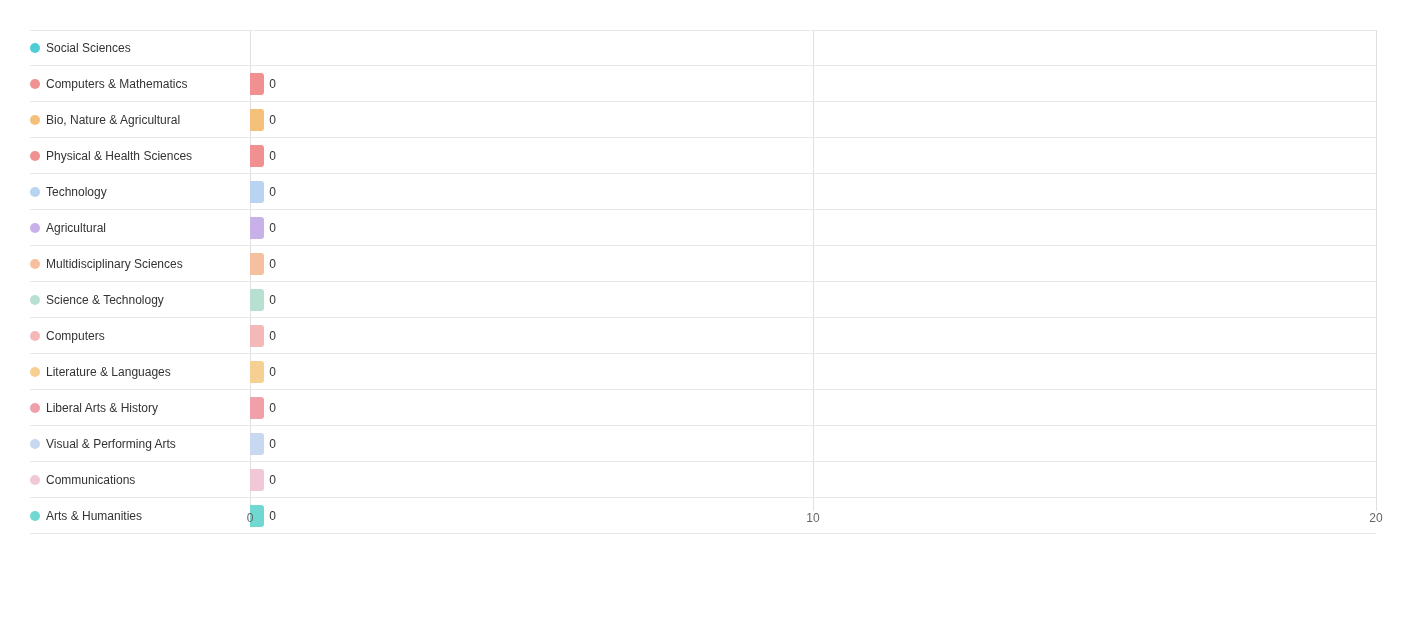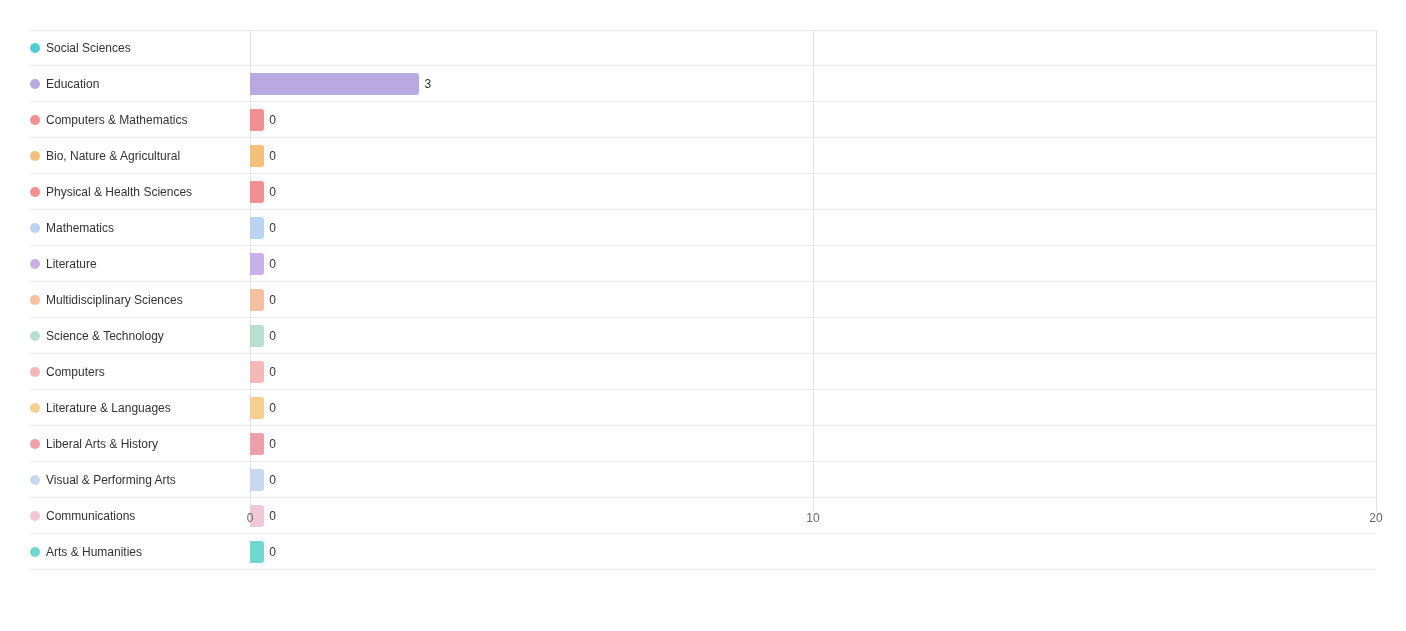--- a/index.html
+++ b/index.html
@@ -140,30 +140,20 @@
 
     <div class="bars-section" id="bars-section">
         <div class="bar-row">
           <div class="bar-label">
             <div class="dot" style="background: rgb(78, 205, 212);"></div>
             <span>Social Sciences</span>
           </div>
         </div>
         <div class="bar-row">
           <div class="bar-label">
-            <div class="dot" style="background: rgb(184, 169, 224);"></div>
-            <span>Education</span>
-          </div>
-          <div class="bar-track">
-            <div class="bar-fill" style="background: rgb(184, 169, 224); width: 15%;"></div>
-            <div class="bar-value" style="left: 15.5%;">3</div>
-          </div>
-        </div>
-        <div class="bar-row">
-          <div class="bar-label">
             <div class="dot" style="background: rgb(240, 144, 144);"></div>
             <span>Computers &amp; Mathematics</span>
           </div>
           <div class="bar-track">
             <div class="bar-fill" style="background: rgb(240, 144, 144); width: 1.2%;"></div>
             <div class="bar-value" style="left: 1.7%;">0</div>
           </div>
         </div>
         <div class="bar-row">
           <div class="bar-label">
@@ -181,31 +171,31 @@
             <span>Physical &amp; Health Sciences</span>
           </div>
           <div class="bar-track">
             <div class="bar-fill" style="background: rgb(240, 144, 144); width: 1.2%;"></div>
             <div class="bar-value" style="left: 1.7%;">0</div>
           </div>
         </div>
         <div class="bar-row">
           <div class="bar-label">
             <div class="dot" style="background: rgb(184, 212, 240);"></div>
-            <span>Mathematics</span>
+            <span>Technology</span>
           </div>
           <div class="bar-track">
             <div class="bar-fill" style="background: rgb(184, 212, 240); width: 1.2%;"></div>
             <div class="bar-value" style="left: 1.7%;">0</div>
           </div>
         </div>
         <div class="bar-row">
           <div class="bar-label">
             <div class="dot" style="background: rgb(200, 176, 232);"></div>
-            <span>Literature</span>
+            <span>Agricultural</span>
           </div>
           <div class="bar-track">
             <div class="bar-fill" style="background: rgb(200, 176, 232); width: 1.2%;"></div>
             <div class="bar-value" style="left: 1.7%;">0</div>
           </div>
         </div>
         <div class="bar-row">
           <div class="bar-label">
             <div class="dot" style="background: rgb(245, 192, 160);"></div>
             <span>Multidisciplinary Sciences</span>

